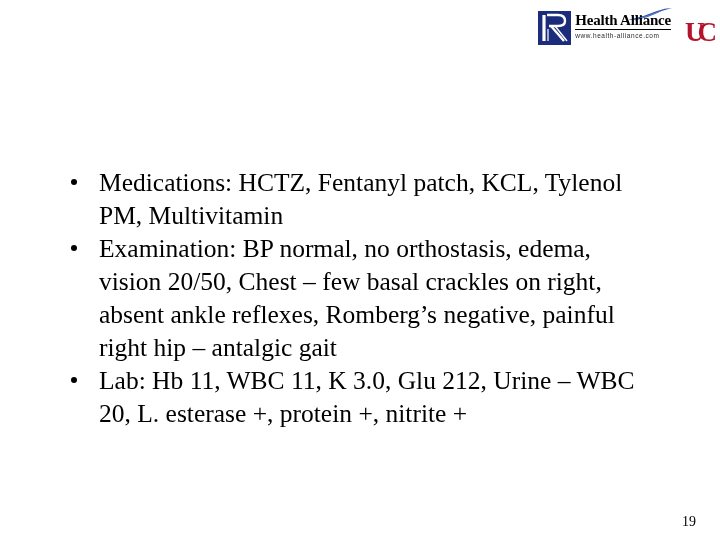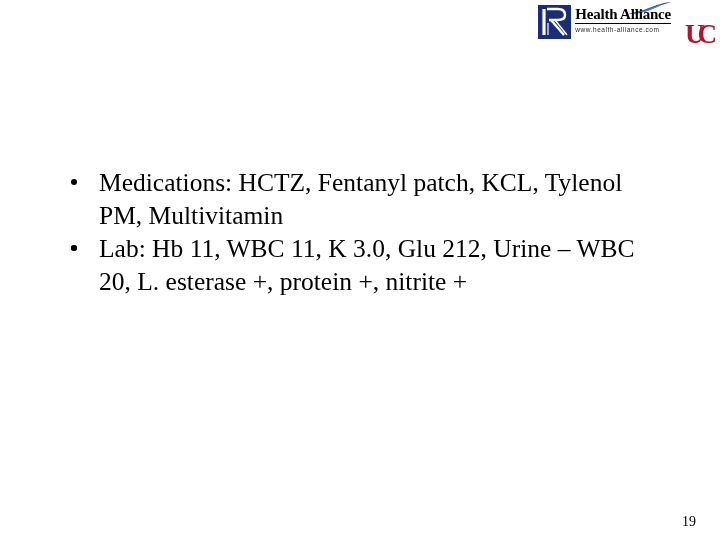--- a/index.html
+++ b/index.html
@@ -25,21 +25,21 @@
   }
 
   
   .logo-band {
     position: absolute;
     top: 4px;
     left: 540px;
     width: 176px;
     height: 42px;
     display: flex;
-    align-items: flex-start;
+    align-items: flex-end;
     justify-content: flex-end;
   }
 
   .ha-logo {
     display: flex;
     align-items: flex-start;
     height: 36px;
   }
 
   .ha-mark {
@@ -204,20 +204,21 @@
 
 
   <div class="body-area">
     <ul class="bullets">
       <li>
         <span class="bullet-dot"></span>
         <span>Medications: HCTZ, Fentanyl patch, KCL, Tylenol PM, Multivitamin</span>
       </li>
       <li>
         <span class="bullet-dot"></span>
+        <span>Examination: BP normal, no orthostasis, edema, vision 20/50, Chest – few basal crackles on right, absent ankle reflexes, Romberg’s negative, painful right hip – antalgic gait</span>
       </li>
       <li>
         <span class="bullet-dot"></span>
         <span>Lab: Hb 11, WBC 11, K 3.0, Glu 212, Urine – WBC 20, L. esterase +, protein +, nitrite +</span>
       </li>
     </ul>
   </div>
 
   <div class="page-number">19</div>
 

